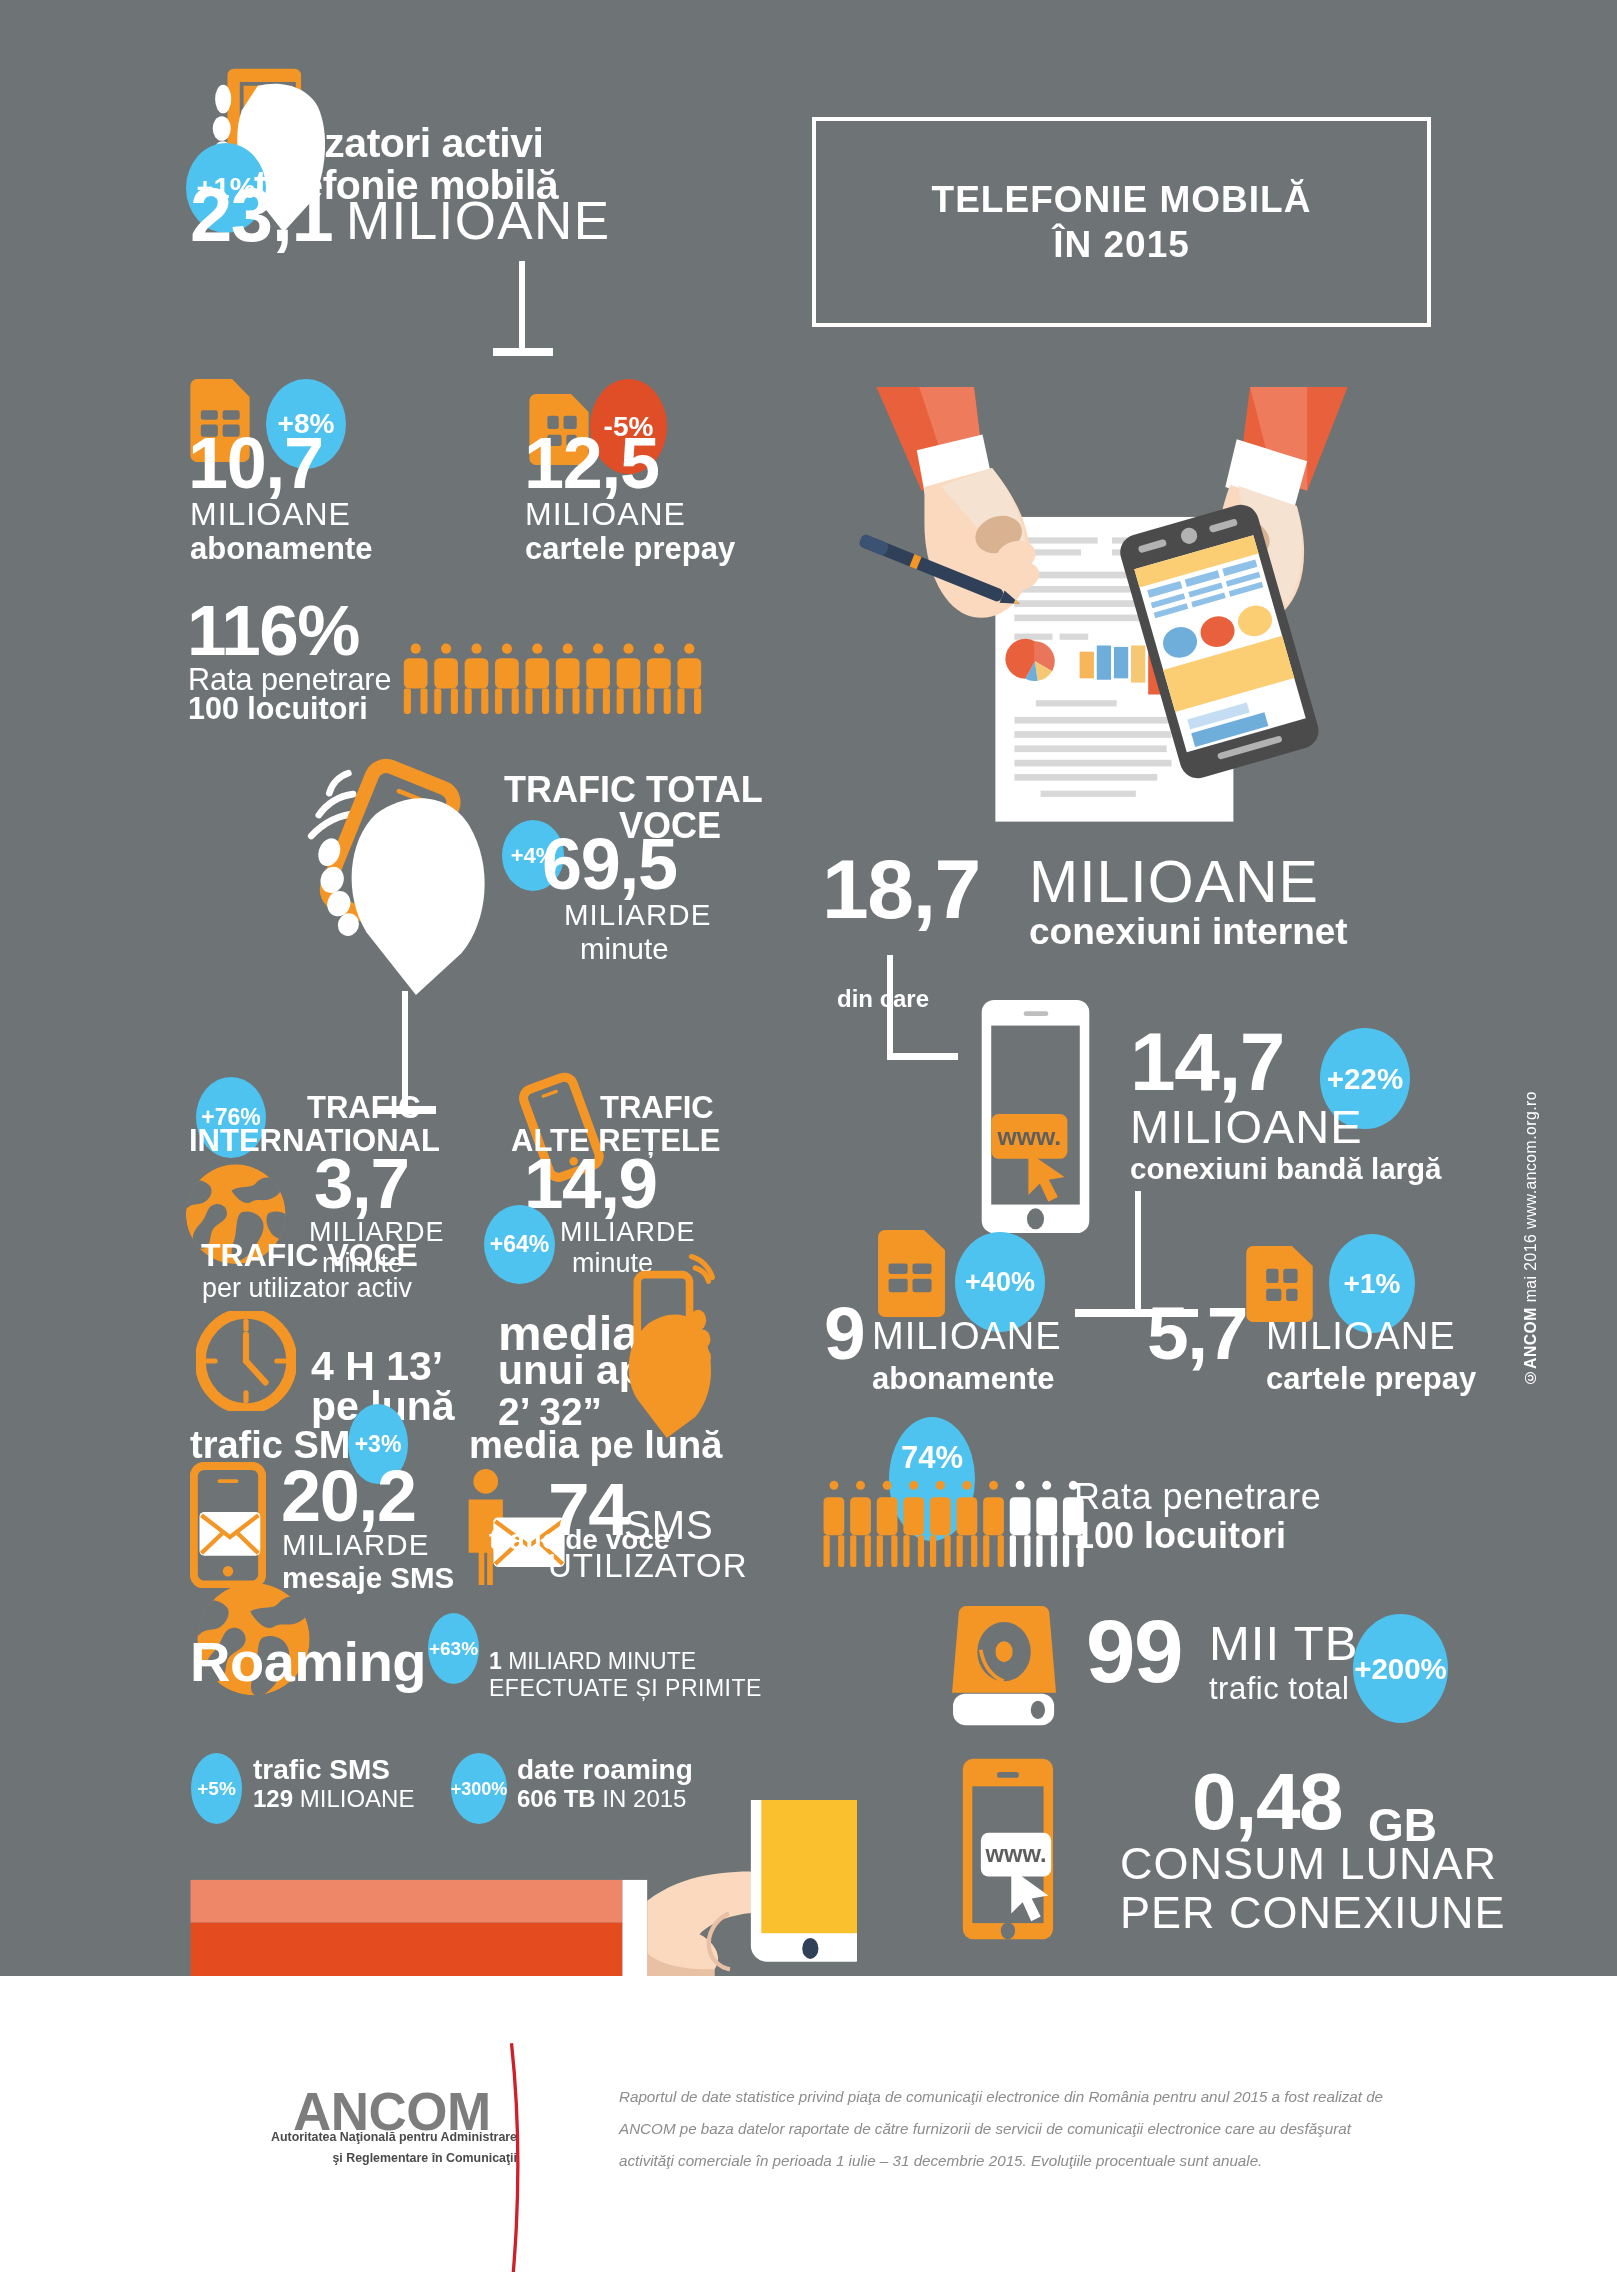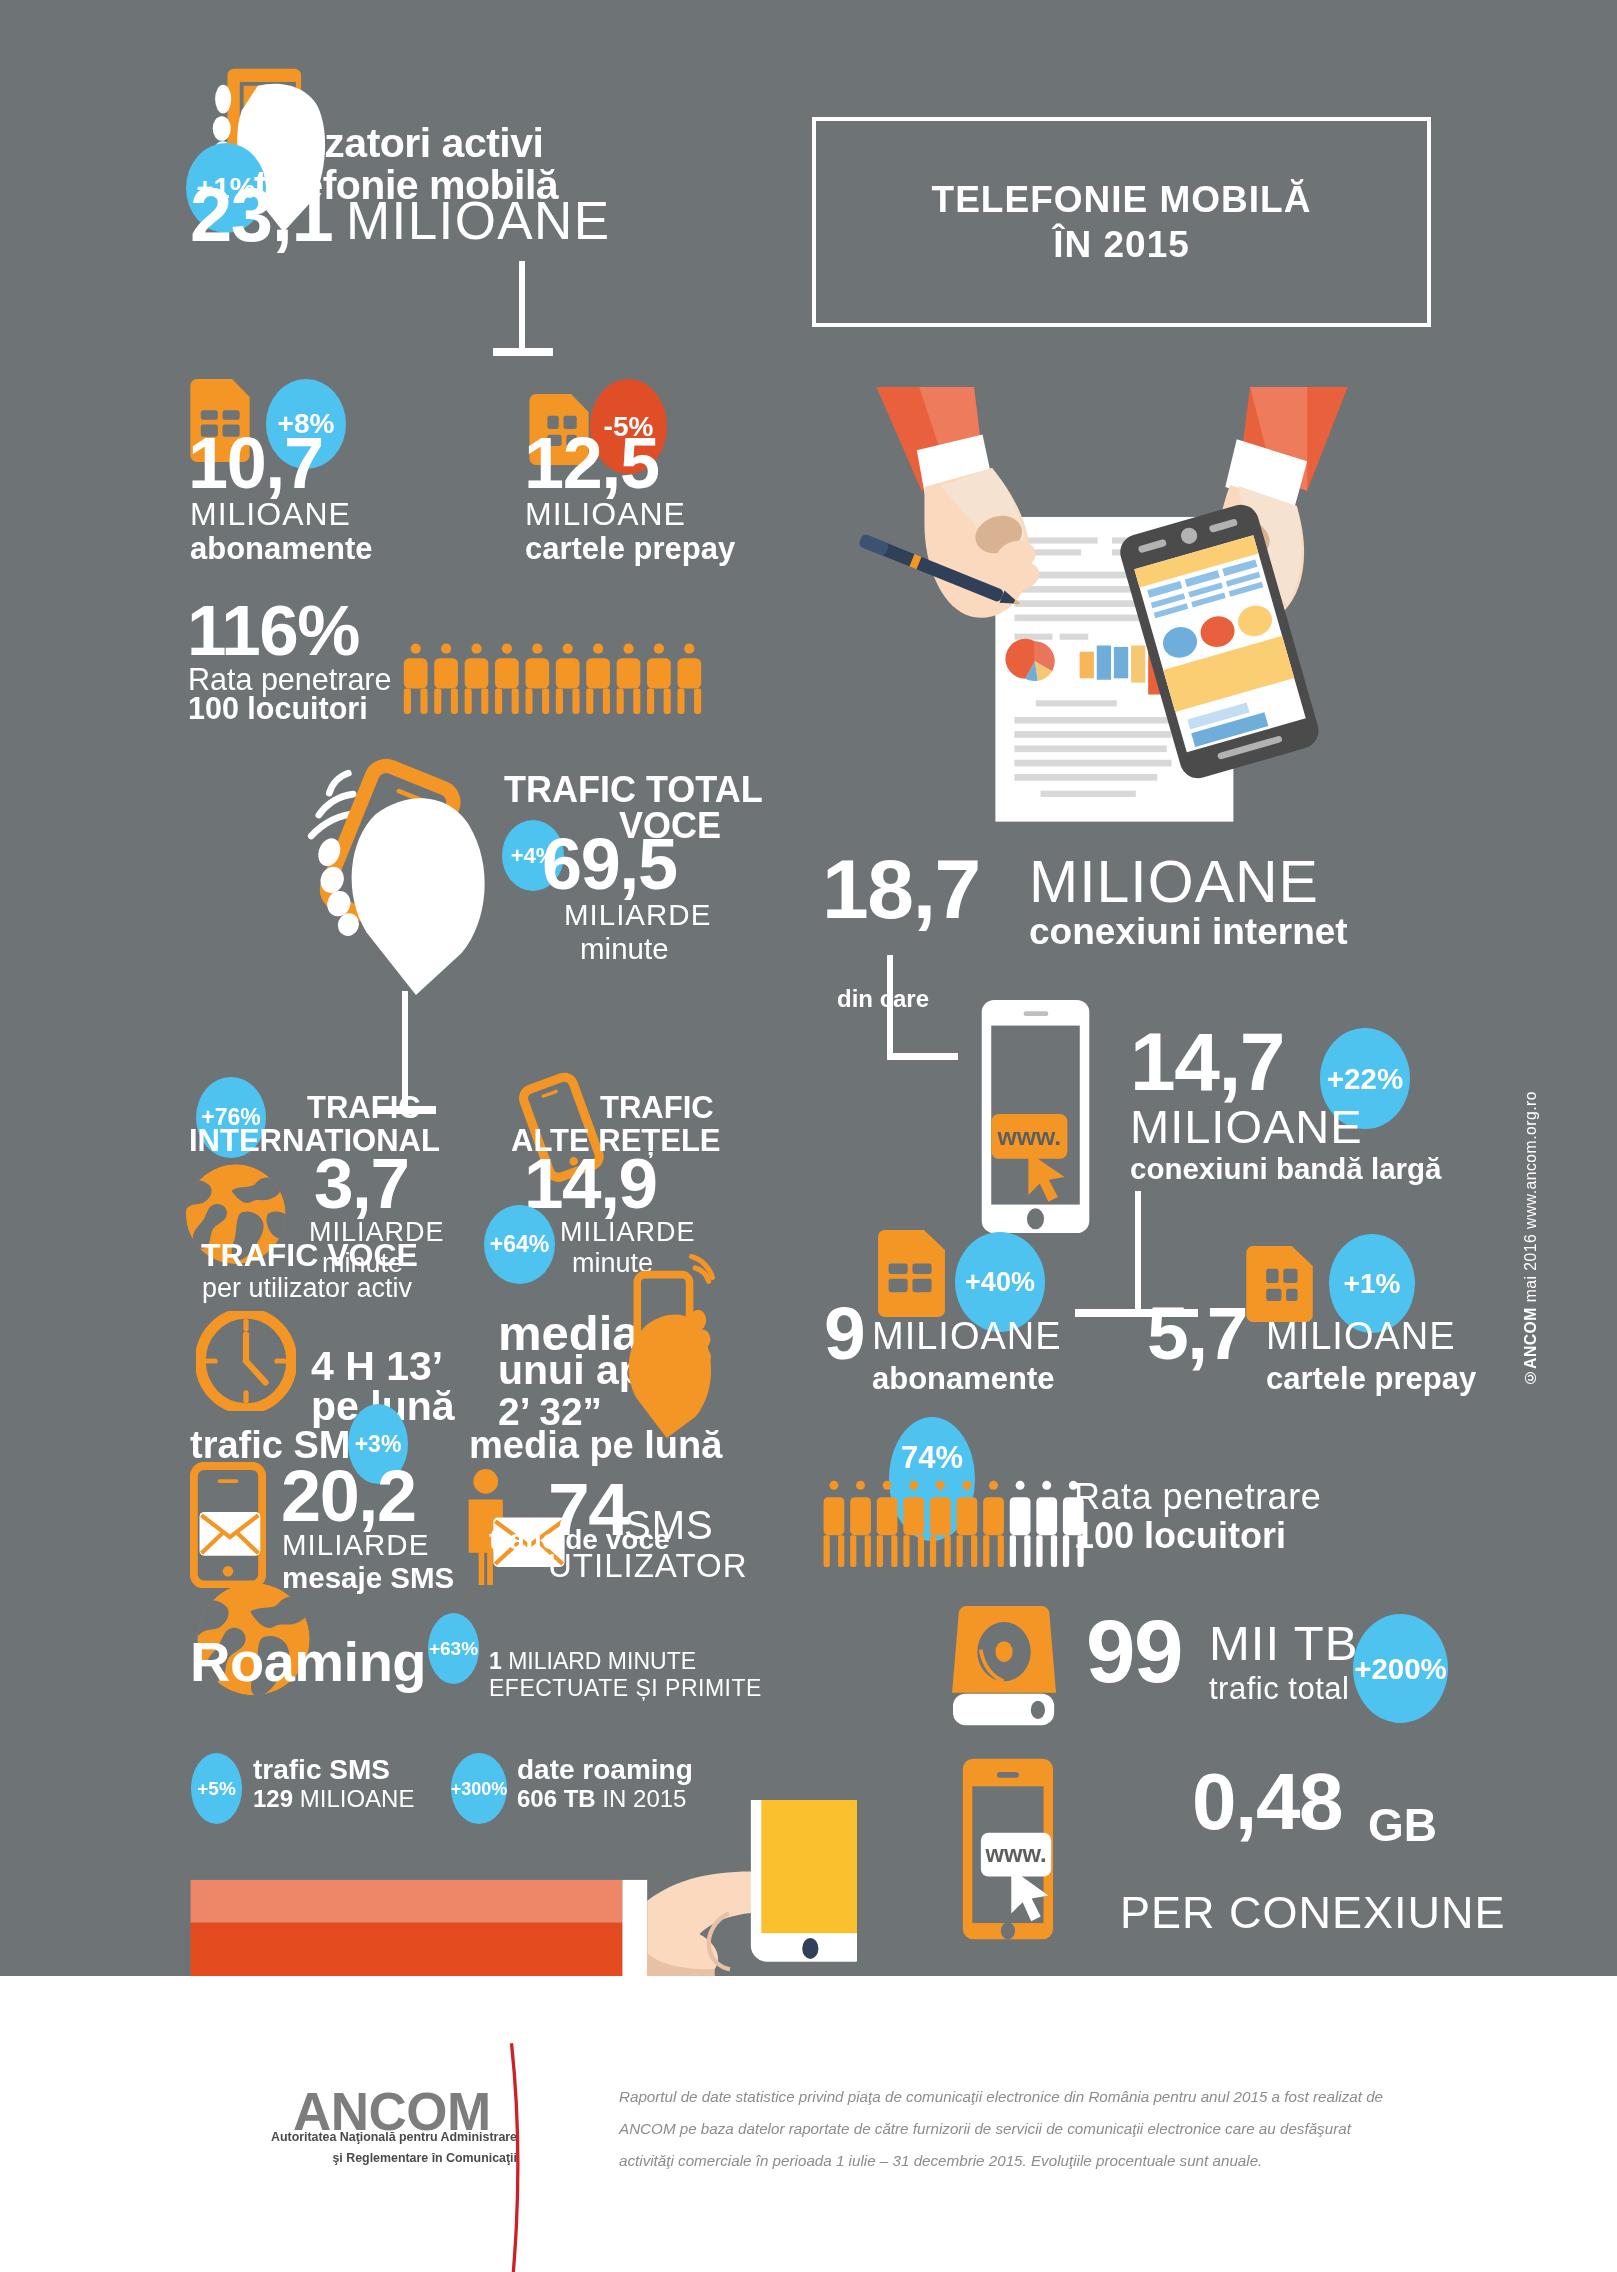--- a/index.html
+++ b/index.html
@@ -615,20 +615,21 @@
       <rect x="30" y="68" width="150" height="288" fill="#6E7376"></rect>
       <rect x="82" y="38" width="46" height="12" rx="6" fill="#6E7376"></rect>
       <ellipse cx="105" cy="372" rx="15" ry="18" fill="#6E7376"></ellipse>
       <rect x="48" y="166" width="148" height="92" rx="16" fill="#FFFFFF"></rect>
       <text x="122" y="228" font-family="Liberation Sans, sans-serif" font-size="50" font-weight="bold" fill="#5E5E5E" text-anchor="middle">www.</text>
       <path d="M112,242 L112,336 L136,312 L154,352 L174,342 L155,304 L190,298 Z" fill="#FFFFFF"></path>
     </svg>
   </div>
   <div class="abs num" style="left:1192px; top:1766px; font-size:80px;">0,48</div>
   <div class="abs bold w" style="left:1368px; top:1798px; font-size:46px;">GB</div>
+  <div class="abs lbl-thin" style="left:1120px; top:1838px; font-size:45px; letter-spacing:1px;">CONSUM LUNAR</div>
   <div class="abs lbl-thin" style="left:1120px; top:1887px; font-size:45px; letter-spacing:1px;">PER CONEXIUNE</div>
 
   <div class="vertical-credit" style="left:1522px; top:1091px;">
     <b>©ANCOM</b><span> mai 2016 www.ancom.org.ro</span>
   </div>
 
   <div class="ancom-wordmark" style="left:293px; top:2081px;">ANCOM</div>
   <div class="ancom-sub" style="left:257px; top:2127px;">
     <div style="width:260px;">Autoritatea Naţională pentru Administrare</div>
     <div style="width:260px;">şi Reglementare în Comunicaţii</div>

